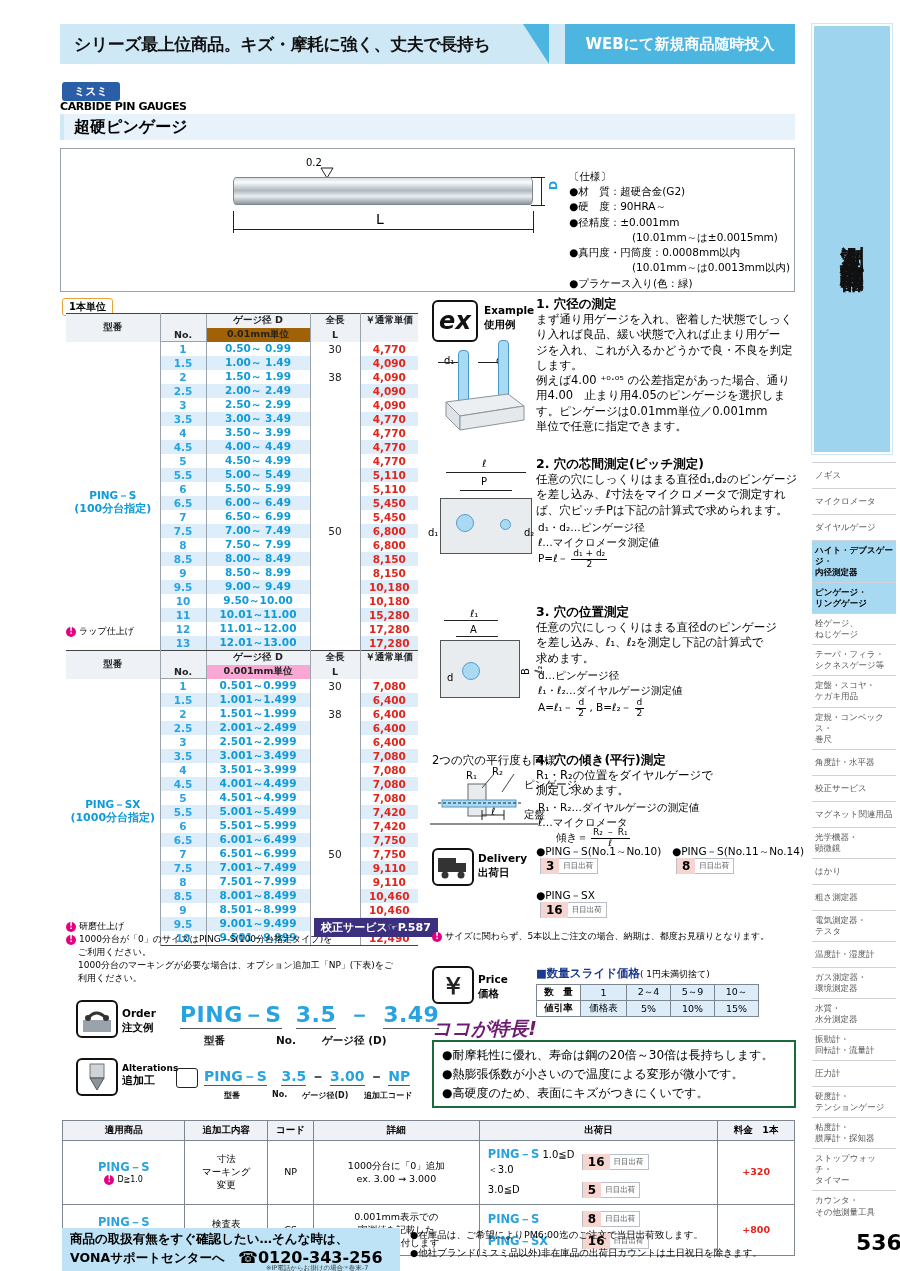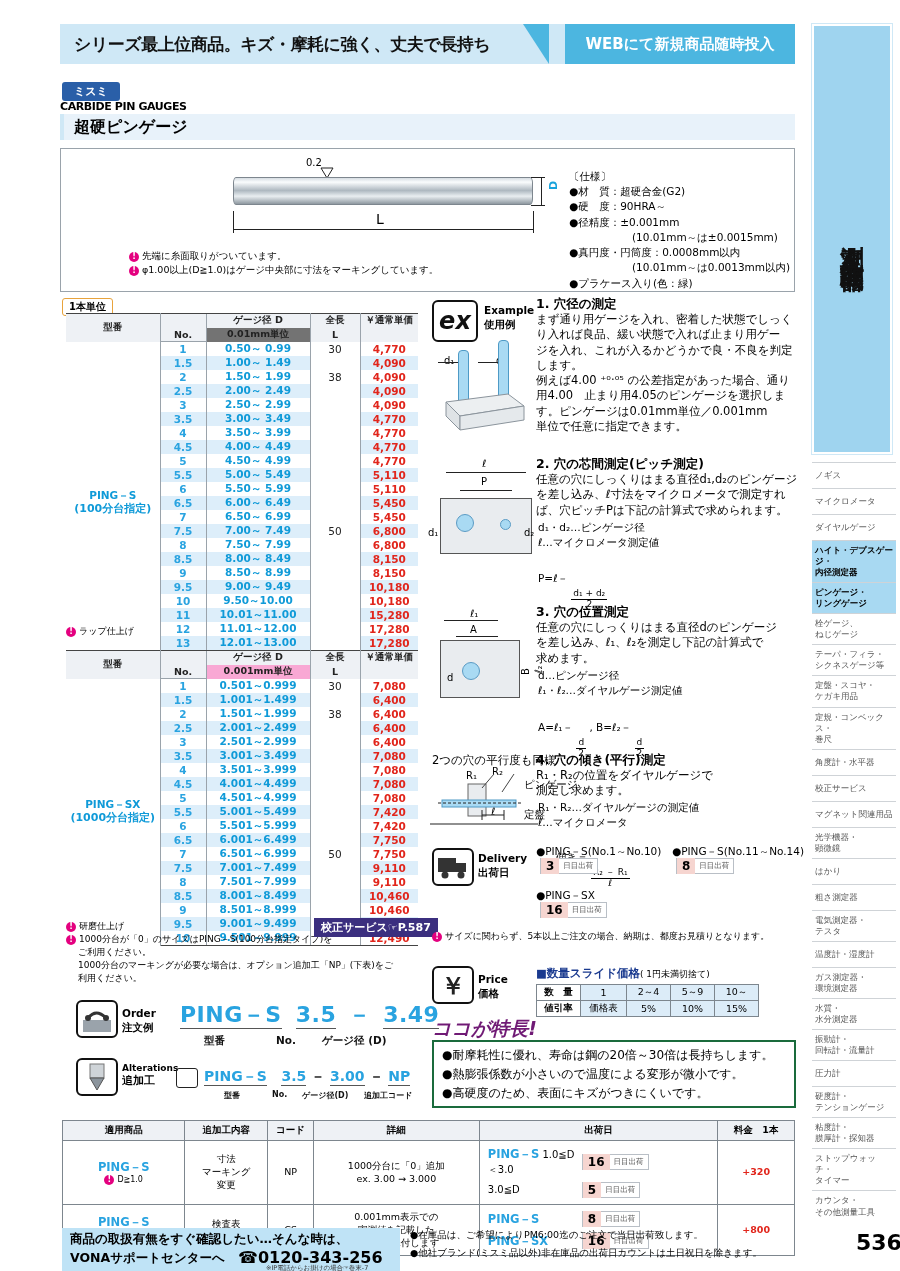--- a/index.html
+++ b/index.html
@@ -92,21 +92,21 @@
     font-size:11px; padding:2px 7px; }
 
   
   .ex-icon { position:absolute; width:46px; height:42px; border:2px solid #111; border-radius:6px;
     background:#fff; display:flex; align-items:center; justify-content:center;
     font-weight:bold; font-style:italic; font-size:24px; color:#111; }
   .sec-title { position:absolute; font-size:12.5px; font-weight:bold; }
   .sec-body { position:absolute; font-size:11.5px; line-height:1.33; }
   .sub-body { position:absolute; font-size:10.5px; line-height:1.45; }
   .frac { display:inline-block; vertical-align:middle; text-align:center; font-size:9px; line-height:1.1; }
-  .frac .num { border-bottom:1px solid #000; display:block; padding:0 2px;margin-top:40px; }
+  .frac .num { border-bottom:1px solid #000; display:block; padding:0 2px; }
 
   .dia-box { position:absolute; border:1.5px solid #555; background:#e9ecef; }
   .hole { position:absolute; border-radius:50%; background:#a9daf3; border:1px solid #5b9bc4; }
   .pin3d { position:absolute; background:#a9daf3; border:1px solid #4e9ac6; border-radius:3px; }
 
   
   .box-icon { position:absolute; width:42px; height:38px; border:2px solid #111; border-radius:6px; background:#fff; }
   .icon-label { position:absolute; font-size:10.5px; font-weight:bold; line-height:1.35; }
   .day-chip { display:inline-flex; align-items:center; border:1px solid #b9bfc6; background:#fff; height:16px; }
   .day-num { background:#f6d5d0; font-weight:bold; font-size:12px; padding:0 5px; line-height:16px; }
@@ -189,40 +189,36 @@
       <div>〔仕様〕</div>
       <div>●材　質：超硬合金(G2)</div>
       <div>●硬　度：90HRA～</div>
       <div>●径精度：±0.001mm</div>
       <div>　　　　　　(10.01mm～は±0.0015mm)</div>
       <div>●真円度・円筒度：0.0008mm以内</div>
       <div>　　　　　　(10.01mm～は0.0013mm以内)</div>
       <div>●プラケース入り(色：緑)</div>
     </div>
 
-    <div class="fig-notes">
-      <div class="pnote">先端に糸面取りがついています。</div>
-      <div class="pnote">φ1.00以上(D≧1.0)はゲージ中央部に寸法をマーキングしています。</div>
-    </div>
   </div>
 
   <div class="unit-badge" style="left:62px;top:298px;">1本単位</div>
 
   <table class="spec" id="t1" style="left:66px;top:313px;width:352px;">
     <thead>
       <tr class="topline">
         <th rowspan="2" class="vline-r" style="width:94px;background:#eef1f5;">型番</th>
         <th style="width:46px;background:#eef1f5;"></th>
         <th class="vline vline-r" style="width:104px;background:#eef1f5;">ゲージ径 D</th>
         <th class="vline-r" style="width:50px;background:#eef1f5;">全長</th>
         <th style="width:58px;background:#eef1f5;">￥通常単価</th>
       </tr>
       <tr>
         <th class="hdr-blue vline vline-r" style="border-bottom:1px solid #9aa3ab !important;background:#eef1f5;">No.</th>
-        <th class="vline-r" style="background:#737373;">0.01mm単位</th>
+        <th class="vline-r" style="background:#a16207;">0.01mm単位</th>
         <th class="vline-r" style="background:#eef1f5;">L</th>
         <th style="background:#eef1f5;"></th>
       </tr>
     </thead>
     <tbody id="t1body">
         <tr>
           <td rowspan="23" class="model-cell vline-r"><span>PING－S</span><small>(100分台指定)</small></td>
           <td class="c-no vline vline-r">1</td>
           <td class="c-d vline-r">0.50～  0.99</td>
           <td class="c-l vline-r" style="background: rgb(255, 255, 255);">30</td>

